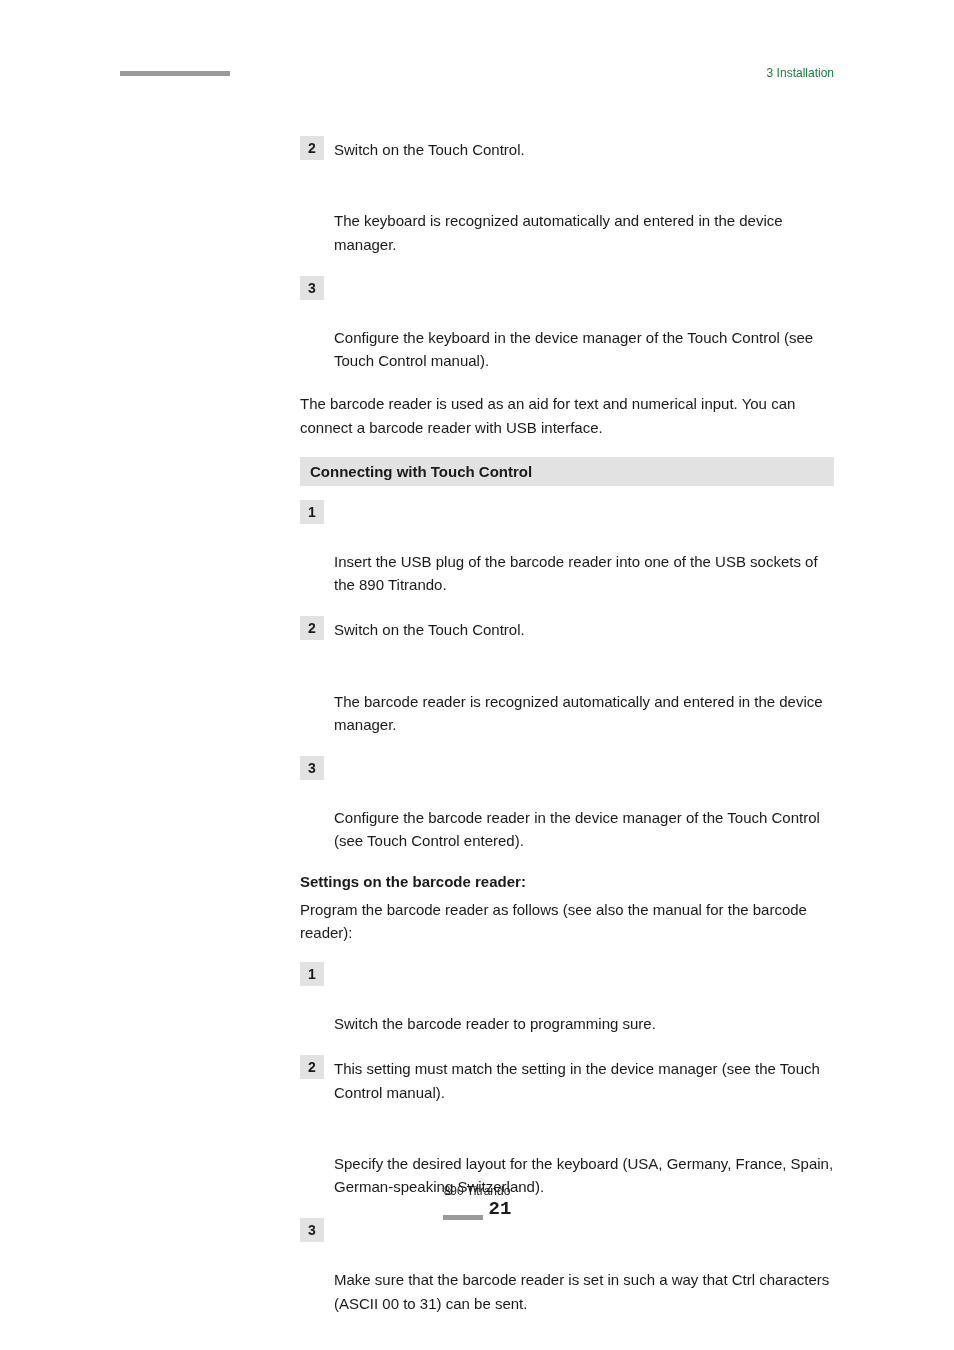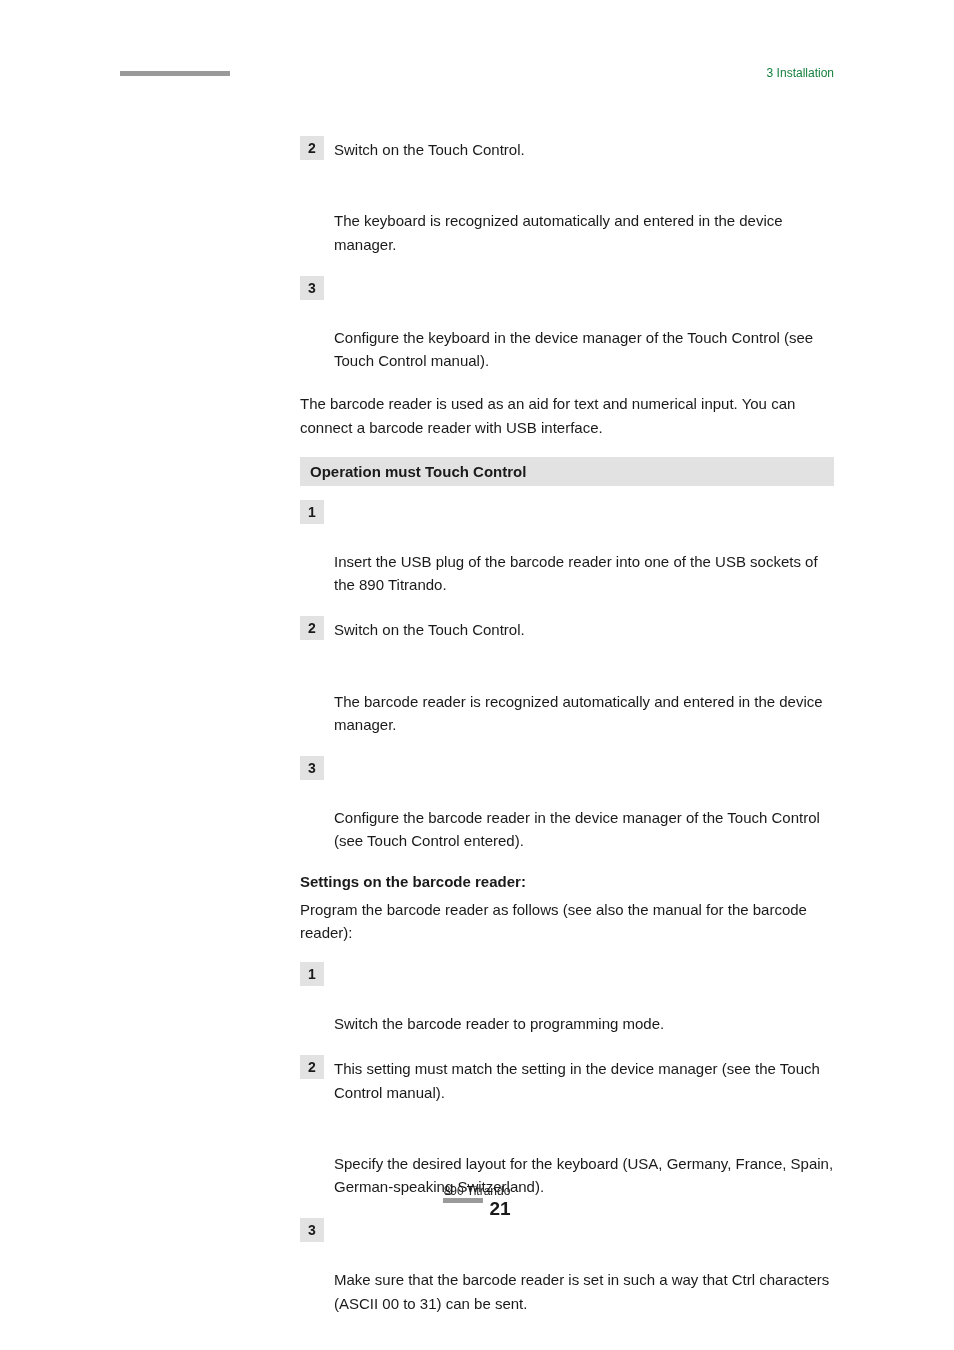--- a/index.html
+++ b/index.html
@@ -99,22 +99,23 @@
     left: 120px;
     right: 120px;
     display: flex;
     justify-content: space-between;
     align-items: center;
     font-size: 12px;
     flex-direction: column;
   }
   .footer-right {
     display: flex;
-    align-items: flex-start;
+    align-items: flex-end;
     gap: 6px;
+    font-family: Liberation Mono, monospace;
   }
   .footer-squares {
     display: flex;
   }
   .footer-squares span {
     display: inline-block;
     width: 5px;
     height: 5px;
     background: #9a9a9a;
   }
@@ -169,21 +170,21 @@
       <div class="step-body">
         <p>Configure the keyboard in the device manager of the Touch Control (see Touch Control manual).</p>
       </div>
     </div>
   </div>
 
 
   <div class="content-col">
     <p class="intro">The barcode reader is used as an aid for text and numerical input. You can connect a barcode reader with USB interface.</p>
 
-    <div class="subhead-box">Operation must Touch Control</div>
+    <div class="subhead-box">Connecting with Touch Control</div>
 
     <div class="step">
       <div class="step-num">1</div>
       <div class="step-body">
         <p>Insert the USB plug of the barcode reader into one of the USB sockets of the 890 Titrando.</p>
       </div>
     </div>
     <div class="step">
       <div class="step-num">2</div>
       <div class="step-body">
@@ -197,21 +198,21 @@
         <p>Configure the barcode reader in the device manager of the Touch Control (see Touch Control entered).</p>
       </div>
     </div>
 
     <div class="subhead-plain">Settings on the barcode reader:</div>
     <p class="intro">Program the barcode reader as follows (see also the manual for the barcode reader):</p>
 
     <div class="step">
       <div class="step-num">1</div>
       <div class="step-body">
-        <p>Switch the barcode reader to programming mode.</p>
+        <p>Switch the barcode reader to programming sure.</p>
       </div>
     </div>
     <div class="step">
       <div class="step-num">2</div>
       <div class="step-body">
         <p>This setting must match the setting in the device manager (see the Touch Control manual).</p>
         <p>Specify the desired layout for the keyboard (USA, Germany, France, Spain, German-speaking Switzerland).</p>
       </div>
     </div>
     <div class="step">

